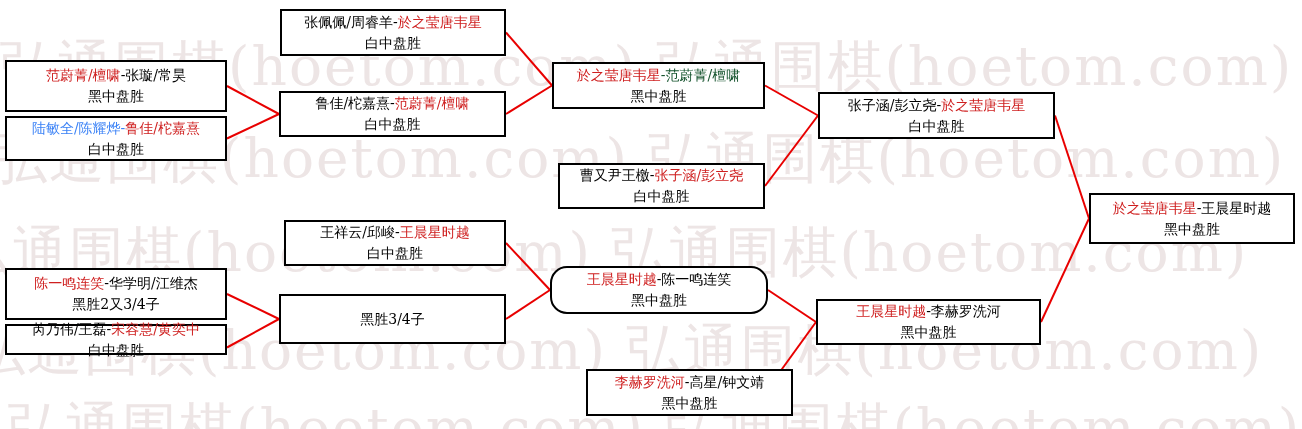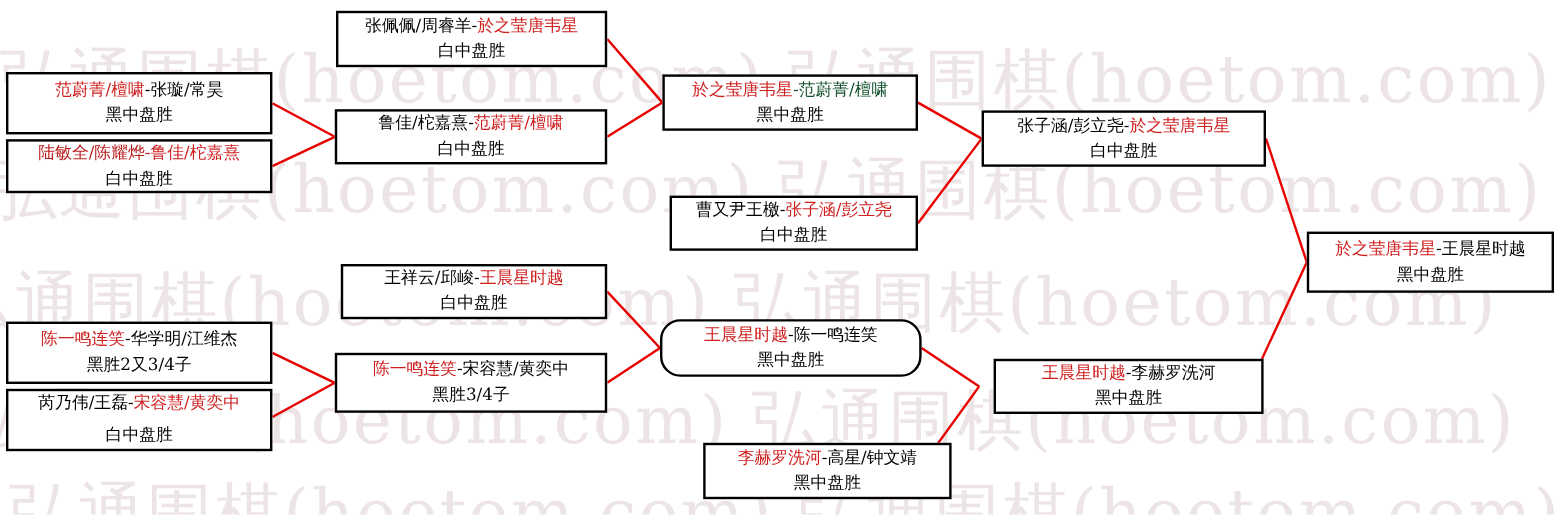--- a/index.html
+++ b/index.html
@@ -99,21 +99,21 @@
       </div>
       <div class="match" style="left: 279px; top: 91px; width: 227px; height: 46px; border-color: rgb(0, 0, 0);">
         <div class="pairing"><span style="color: rgb(0, 0, 0);">鲁佳/柁嘉熹-</span><span style="color: rgb(207, 32, 32);">范蔚菁/檀啸</span></div>
         <div class="result">白中盘胜</div>
       </div>
       <div class="match" style="left: 818px; top: 92px; width: 237px; height: 47px; border-color: rgb(0, 0, 0);">
         <div class="pairing"><span style="color: rgb(0, 0, 0);">张子涵/彭立尧-</span><span style="color: rgb(207, 32, 32);">於之莹唐韦星</span></div>
         <div class="result">白中盘胜</div>
       </div>
       <div class="match" style="left: 5px; top: 116px; width: 222px; height: 45px; border-color: rgb(0, 0, 0);">
-        <div class="pairing"><span style="color: #b91c1c; text-align: right;">陆敏全/陈耀烨-</span><span style="color: rgb(207, 32, 32);">鲁佳/柁嘉熹</span></div>
+        <div class="pairing"><span style="color: #3b82f6; text-align: right;">陆敏全/陈耀烨-</span><span style="color: rgb(207, 32, 32);">鲁佳/柁嘉熹</span></div>
         <div class="result">白中盘胜</div>
       </div>
       <div class="match" style="left: 558px; top: 163px; width: 207px; height: 46px; border-color: rgb(0, 0, 0);">
         <div class="pairing"><span style="color: rgb(0, 0, 0);">曹又尹王檄-</span><span style="color: rgb(207, 32, 32);">张子涵/彭立尧</span></div>
         <div class="result">白中盘胜</div>
       </div>
       <div class="match" style="left: 1089px; top: 193px; width: 206px; height: 51px; border-color: rgb(0, 0, 0);">
         <div class="pairing"><span style="color: rgb(207, 32, 32);">於之莹唐韦星</span><span style="color: rgb(0, 0, 0);">-王晨星时越</span></div>
         <div class="result">黑中盘胜</div>
       </div>
@@ -123,28 +123,27 @@
       </div>
       <div class="match" style="left: 550px; top: 266px; width: 218px; height: 48px; border-color: rgb(0, 0, 0); border-radius: 17px;">
         <div class="pairing"><span style="color: rgb(207, 32, 32);">王晨星时越</span><span style="color: rgb(0, 0, 0);">-陈一鸣连笑</span></div>
         <div class="result">黑中盘胜</div>
       </div>
       <div class="match" style="left: 5px; top: 268px; width: 222px; height: 52px; border-color: rgb(0, 0, 0);">
         <div class="pairing"><span style="color: rgb(207, 32, 32);">陈一鸣连笑</span><span style="color: rgb(0, 0, 0);">-华学明/江维杰</span></div>
         <div class="result">黑胜2又3/4子</div>
       </div>
       <div class="match" style="left: 279px; top: 294px; width: 227px; height: 50px; border-color: rgb(0, 0, 0);">
-        <div class="pairing"><span style="color: rgb(207, 32, 32);">陈一鸣连笑</span><span style="color: rgb(0, 0, 0);">-宋容慧/黄奕中</span></div>
         <div class="result">黑胜3/4子</div>
       </div>
-      <div class="match" style="left: 816px; top: 299px; width: 225px; height: 46px; border-color: rgb(0, 0, 0); margin-left: 12px;">
+      <div class="match" style="left: 816px; top: 299px; width: 225px; height: 46px; border-color: rgb(0, 0, 0);">
         <div class="pairing"><span style="color: rgb(207, 32, 32);">王晨星时越</span><span style="color: rgb(0, 0, 0);">-李赫罗洗河</span></div>
         <div class="result">黑中盘胜</div>
       </div>
-      <div class="match" style="left: 5px; top: 324px; width: 222px; height: 52px; border-color: rgb(0, 0, 0); justify-content: space-between;">
+      <div class="match" style="left: 5px; top: 324px; width: 222px; height: 31px; border-color: rgb(0, 0, 0);">
         <div class="pairing"><span style="color: rgb(0, 0, 0);">芮乃伟/王磊-</span><span style="color: rgb(207, 32, 32);">宋容慧/黄奕中</span></div>
         <div class="result">白中盘胜</div>
       </div>
       <div class="match" style="left: 558px; top: 369px; width: 207px; height: 47px; border-color: rgb(0, 0, 0); margin-left: 28px;">
         <div class="pairing"><span style="color: rgb(207, 32, 32);">李赫罗洗河</span><span style="color: rgb(0, 0, 0);">-高星/钟文靖</span></div>
         <div class="result">黑中盘胜</div>
       </div>
     </div>
 </div>
 

